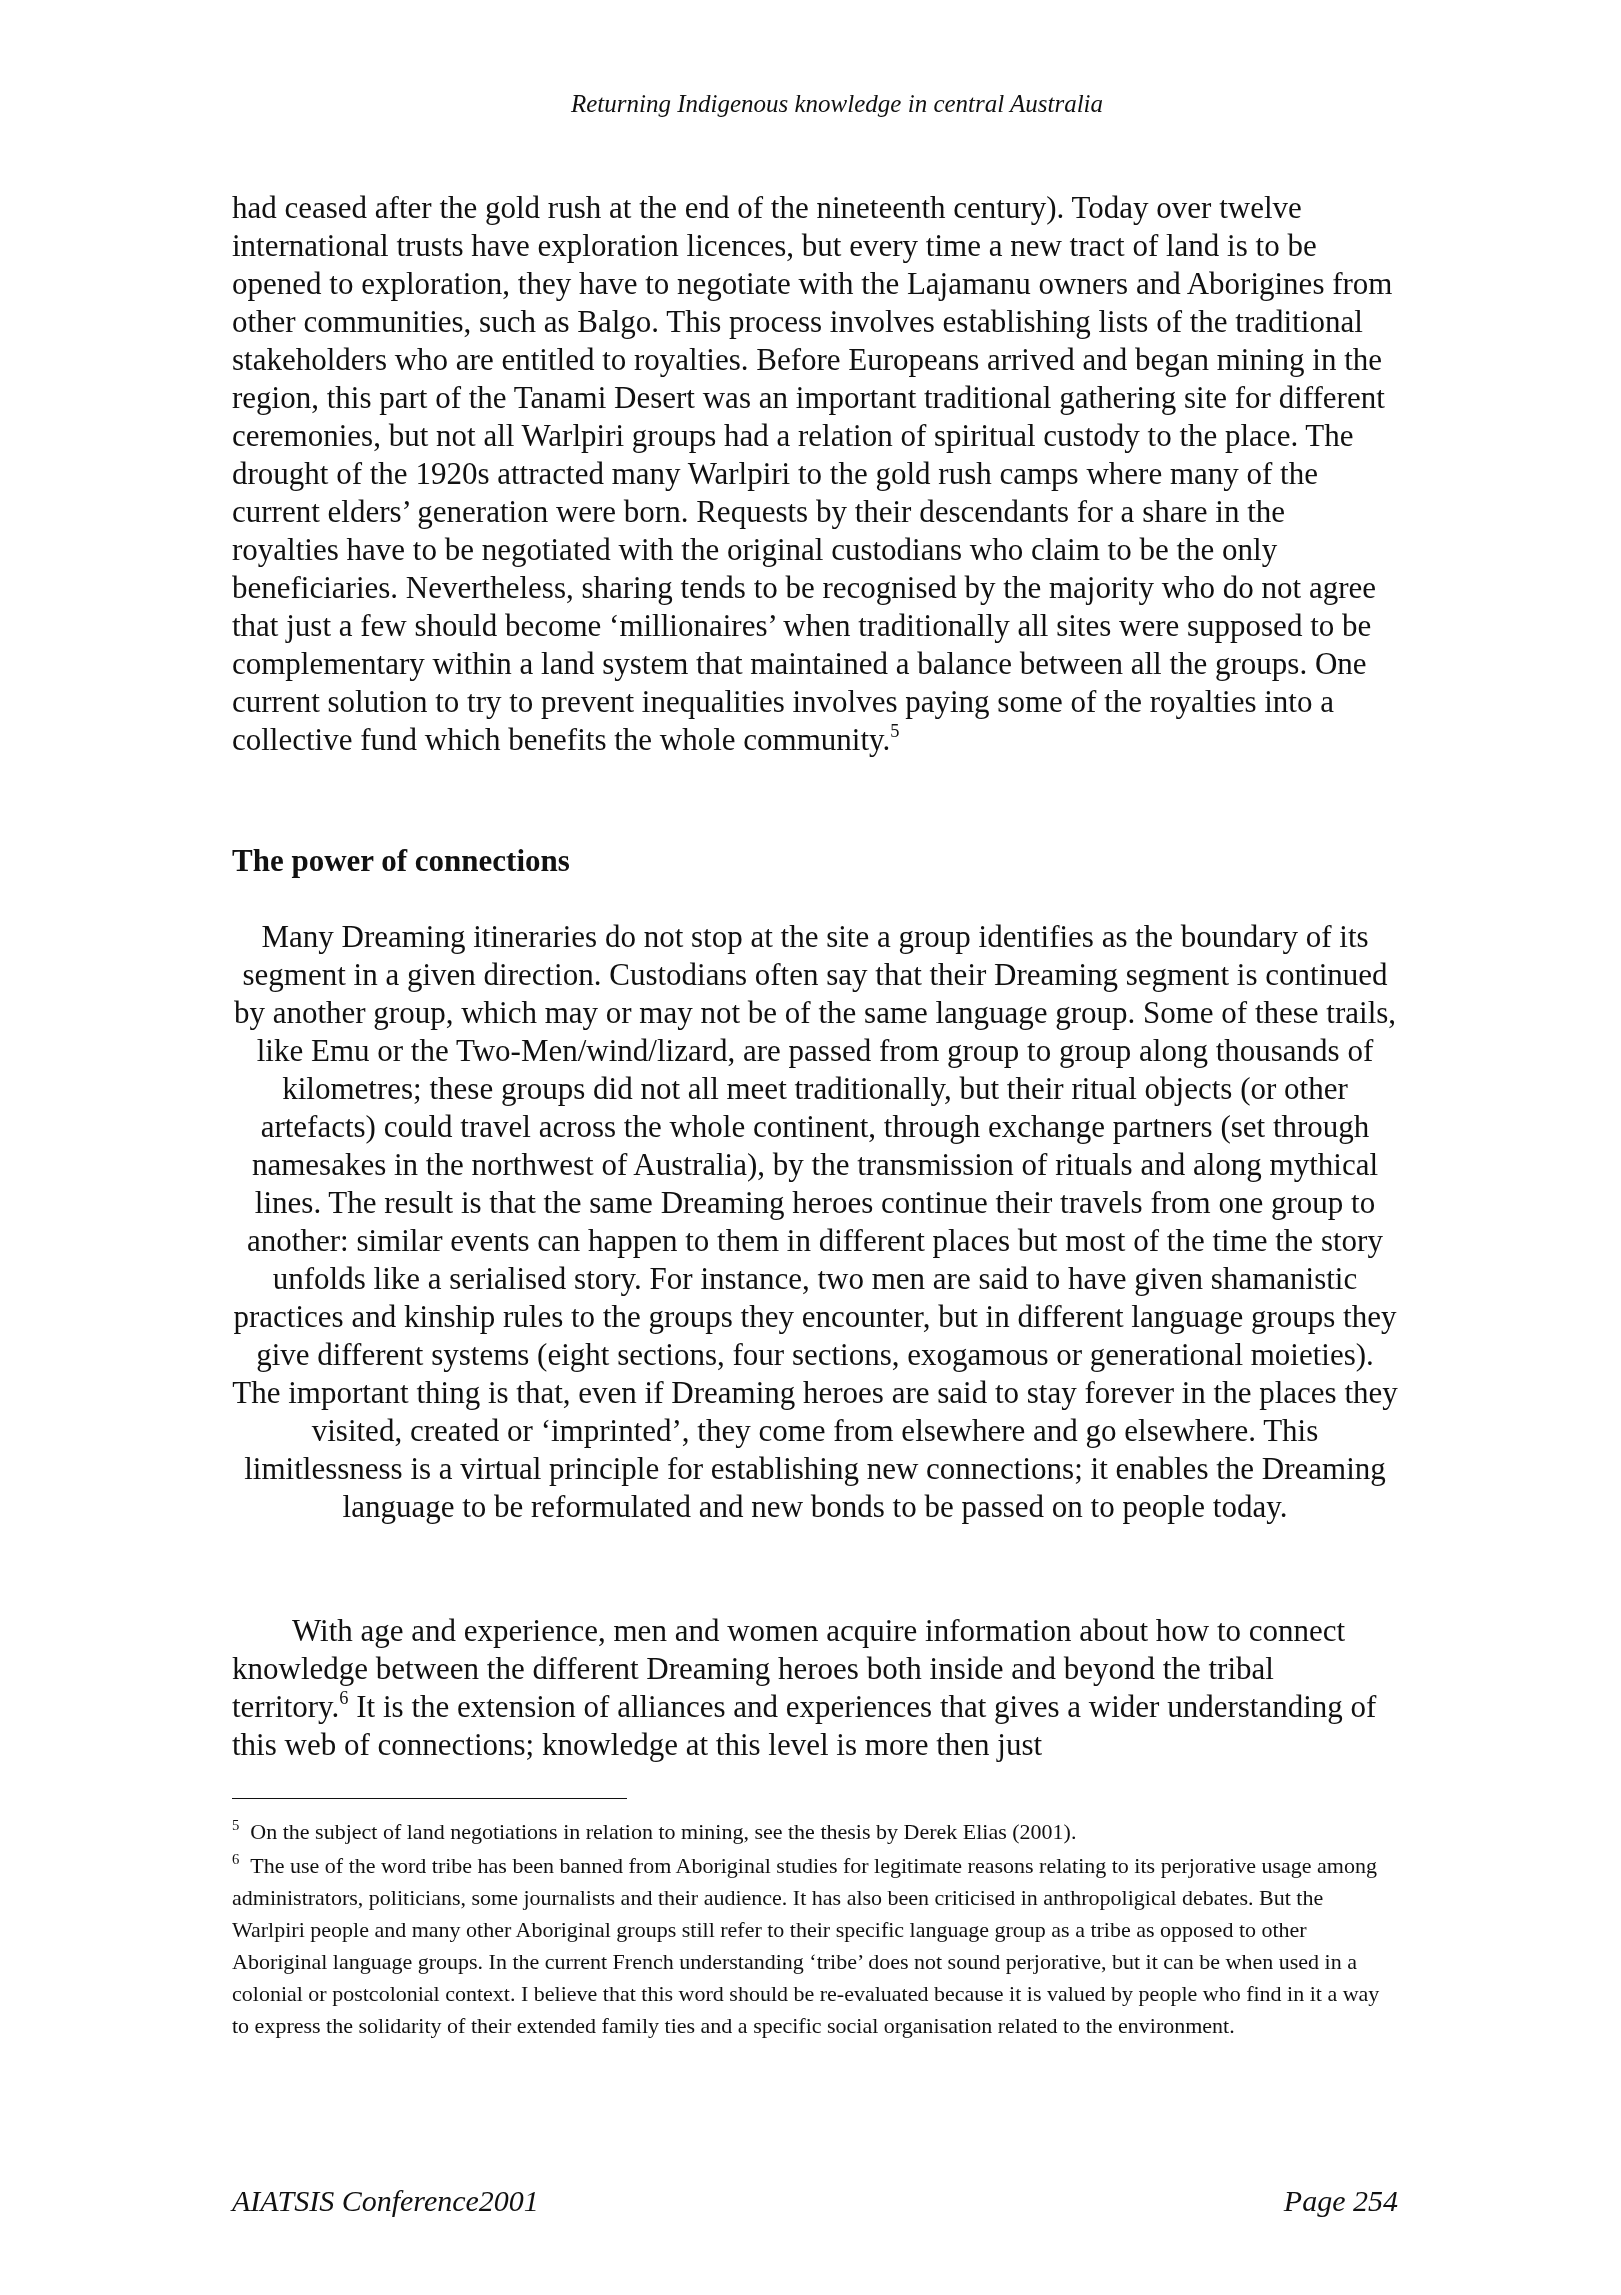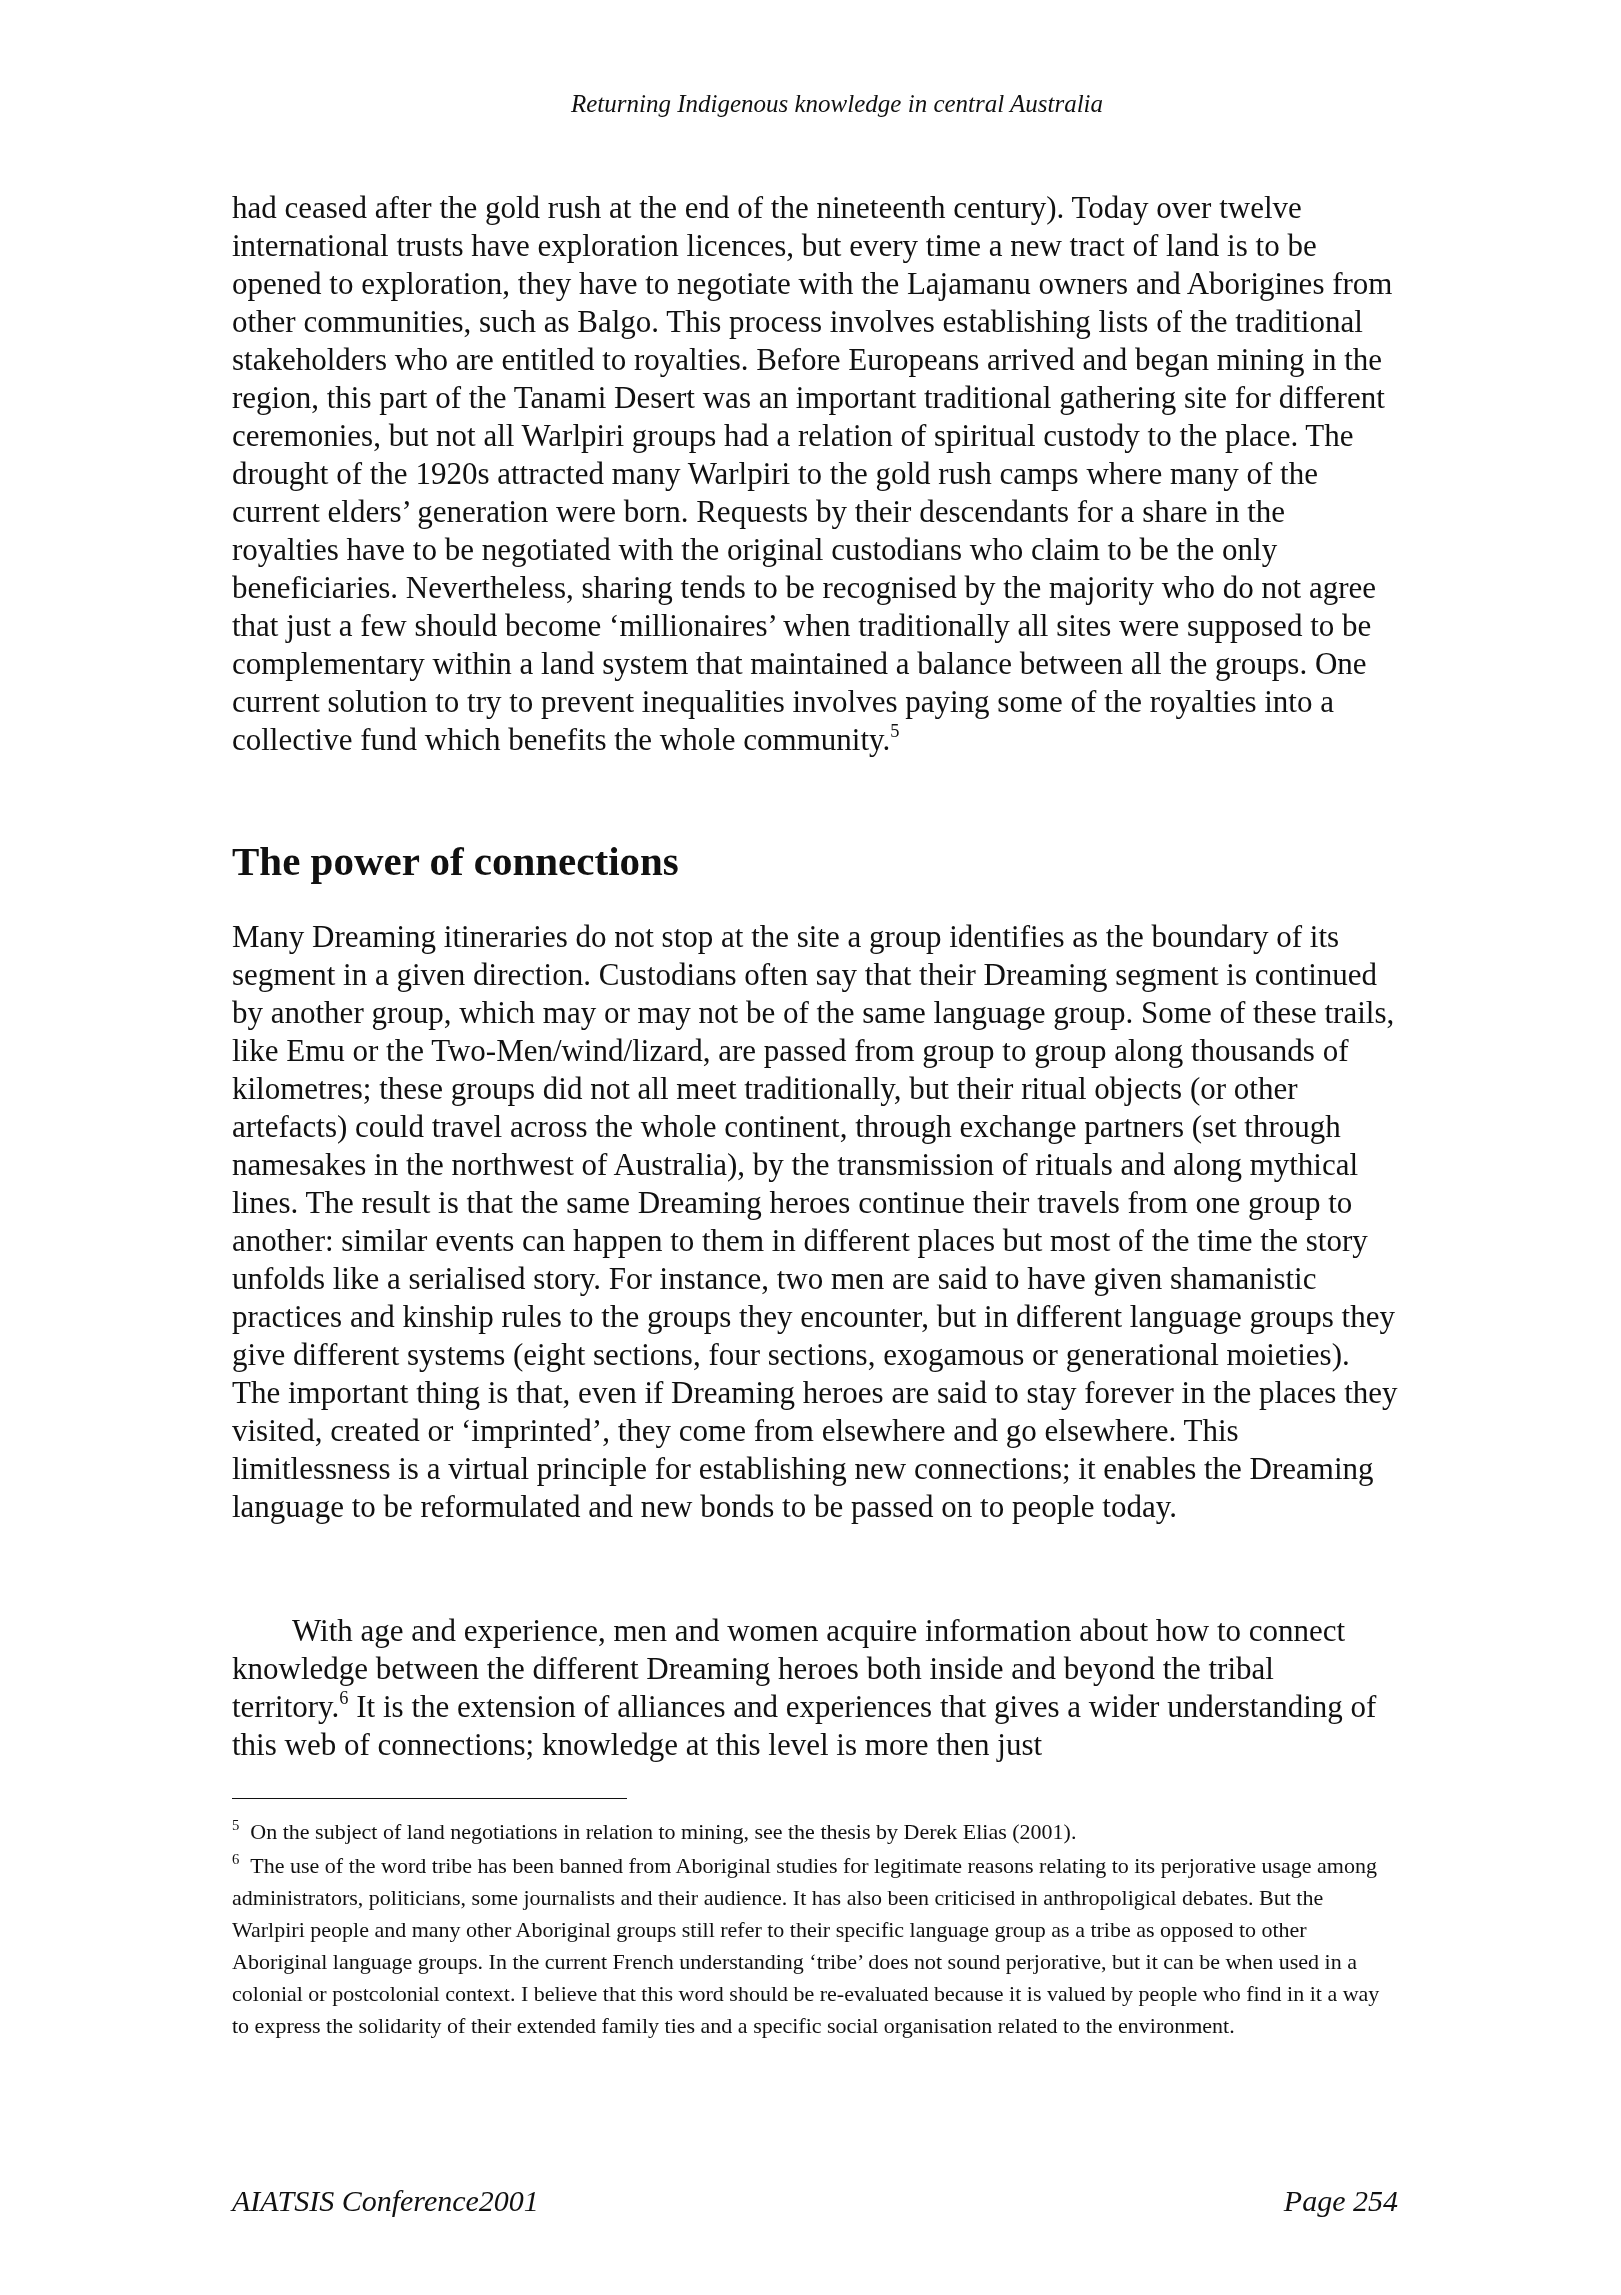--- a/index.html
+++ b/index.html
@@ -3,22 +3,22 @@
 <meta charset="utf-8">
 <style>
   html, body { margin: 0; padding: 0; background: #ffffff; }
   body { width: 1622px; height: 2296px; position: relative; overflow: hidden;
          font-family: "Liberation Serif", "DejaVu Serif", serif; color: #111111; }
   .running-head { position: absolute; top: 90px; left: 0; width: 1622px; text-align: center;
                   font-style: italic; font-size: 25px; padding-left: 26px; }
   .body-text { position: absolute; left: 232px; width: 1166px; font-size: 31px; line-height: 38px; }
   .body-text p { margin: 0; }
   #para1 { top: 189px; }
-  #section-heading { position: absolute; left: 232px; top: 842px; font-weight: bold; font-size: 41px; line-height: 38px; margin: 0; }
-  #para2 { top: 918px; }
+  #section-heading { position: absolute; left: 232px; top: 842px; font-weight: bold; font-size: 31px; line-height: 38px; margin: 0; }
+  #para2 { top: 918px; text-align: center; }
   #para3 { top: 1612px; }
   .indent { text-indent: 60px; }
   sup { font-size: 18.4px; line-height: 0; vertical-align: 13px; }
   .fn-rule { position: absolute; left: 232px; top: 1798px; width: 395px; border-top: 1.8px solid #111; }
   .footnotes { position: absolute; left: 232px; top: 1816px; width: 1166px; font-size: 22px; line-height: 32px; }
   .footnotes p { margin: 0 0 1.8px 0; }
   .footnotes sup { font-size: 14.7px; vertical-align: 9.2px; margin-right: 11px; }
   .footer { position: absolute; top: 2184px; left: 232px; width: 1166px; font-style: italic; font-size: 30px; }
   .footer .right { position: absolute; right: 0; top: 0; }
 </style>

